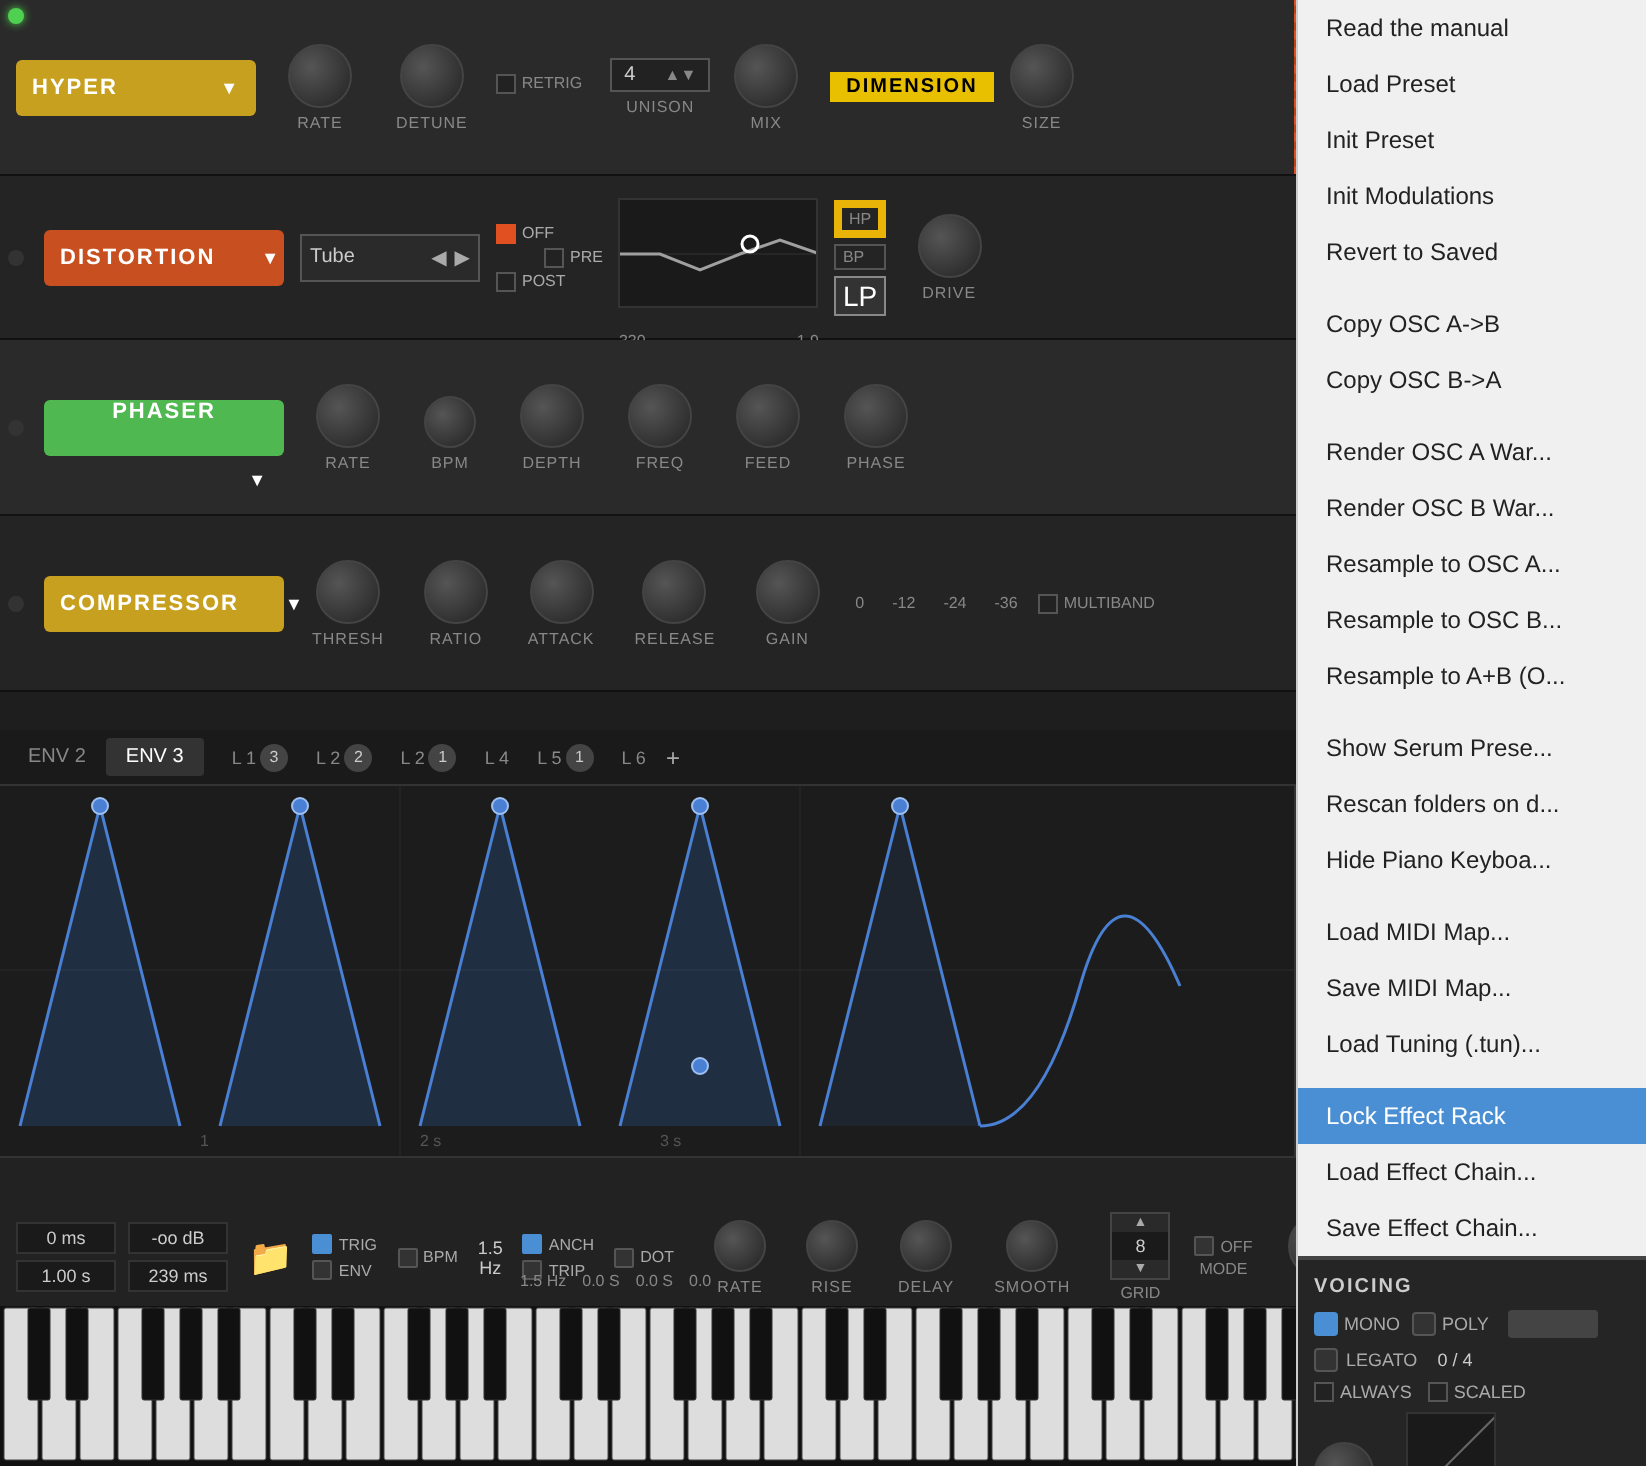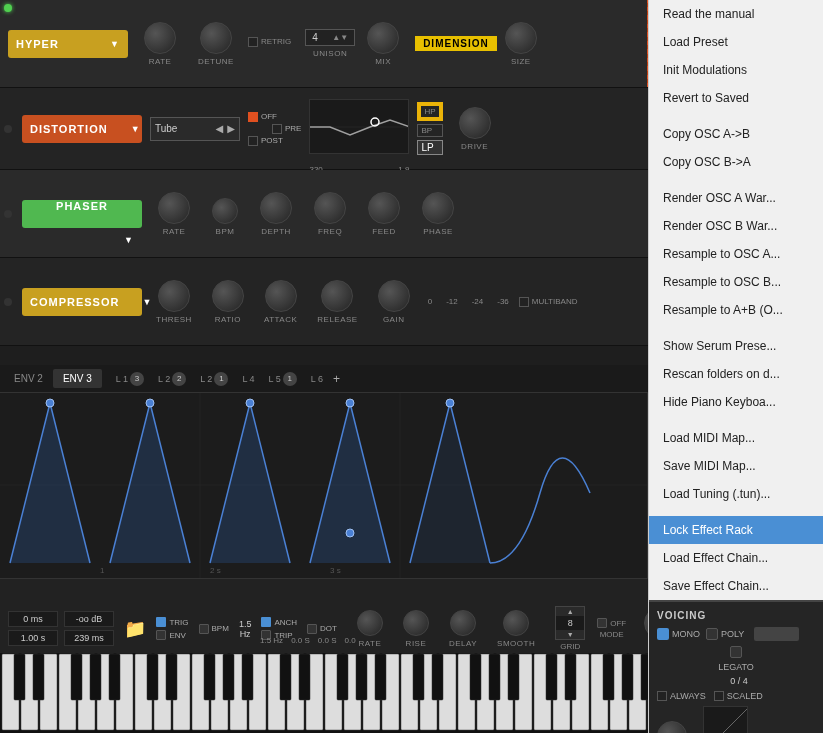--- a/index.html
+++ b/index.html
@@ -236,21 +236,21 @@
         <circle cx="65" cy="22" r="4" fill="none" stroke="#fff" stroke-width="1.5"></circle>
       </svg>
       <div style="position:absolute; bottom:-16px; left:0; right:0; display:flex; justify-content:space-between; font-size:8px; color:#888;">
         <span>330</span>
         <span>1.9</span>
       </div>
     </div>
     <div style="display:flex; flex-direction:column; gap:3px; margin-right:6px;">
       <span style="font-size:8px; color:#888; border:4px solid #eab308; padding:1px 3px;">HP</span>
       <span style="font-size:8px; color:#888; border:1px solid #555; padding:1px 3px;">BP</span>
-      <span style="font-size:10px; color:#fff; border:1px solid #888; padding:1px 3px; background:#333;">LP</span>
+      <span style="font-size:14px; color:#fff; border:1px solid #888; padding:1px 3px; background:#333;">LP</span>
     </div>
     <div class="knob-group" style="margin-left:10px;">
       <div class="knob"></div>
       <span class="knob-label">DRIVE</span>
     </div>
   </div>
 
   <div class="effect-row" style="background:#2a2a2a; height:88px;">
     <div style="position:absolute; left:4px; top:50%; transform:translateY(-50%);">
       <div class="led-off"></div>
@@ -590,20 +590,21 @@
     </svg>
   </div>
 
 </div>
 
 <div class="dropdown-menu">
 
   <div id="menu-items-container">
       <div class="menu-item">Read the manual</div>
       <div class="menu-item">Load Preset</div>
+      <div class="menu-item">Init Preset</div>
       <div class="menu-item">Init Modulations</div>
       <div class="menu-item">Revert to Saved</div>
       <div class="menu-divider"></div>
       <div class="menu-item">Copy OSC A-&gt;B</div>
       <div class="menu-item">Copy OSC B-&gt;A</div>
       <div class="menu-divider"></div>
       <div class="menu-item">Render OSC A War...</div>
       <div class="menu-item">Render OSC B War...</div>
       <div class="menu-item">Resample to OSC A...</div>
       <div class="menu-item">Resample to OSC B...</div>
@@ -630,21 +631,21 @@
         <div style="width:12px;height:12px;background:#4a8fd4;border-radius:2px;"></div>
         <span>MONO</span>
       </div>
       <div style="display:flex; align-items:center; gap:3px; font-size:9px; color:#aaa;">
         <div style="width:12px;height:12px;background:#333;border:1px solid #555;border-radius:2px;"></div>
         <span>POLY</span>
       </div>
       <div style="width:45px; height:14px; background:#444; border-radius:2px; margin-left:4px;"></div>
     </div>
 
-    <div style="display:flex; align-items:center; gap:4px; margin-bottom:5px; font-size:9px; color:#aaa;flex-direction:column;">
+    <div style="display:flex; align-items:center; gap:4px; margin-bottom:5px; font-size:9px; color:#aaa;">
       <div style="width:12px;height:12px;background:#333;border:1px solid #555;border-radius:2px;"></div>
       <span>LEGATO</span>
       <span style="margin-left:6px; color:#ccc;">0 / 4</span>
     </div>
 
     <div style="display:flex; gap:8px; margin-bottom:5px; font-size:9px; color:#aaa;">
       <div style="display:flex; align-items:center; gap:3px;">
         <div style="width:10px;height:10px;border:1px solid #555;background:#222;"></div>
         <span>ALWAYS</span>
       </div>

